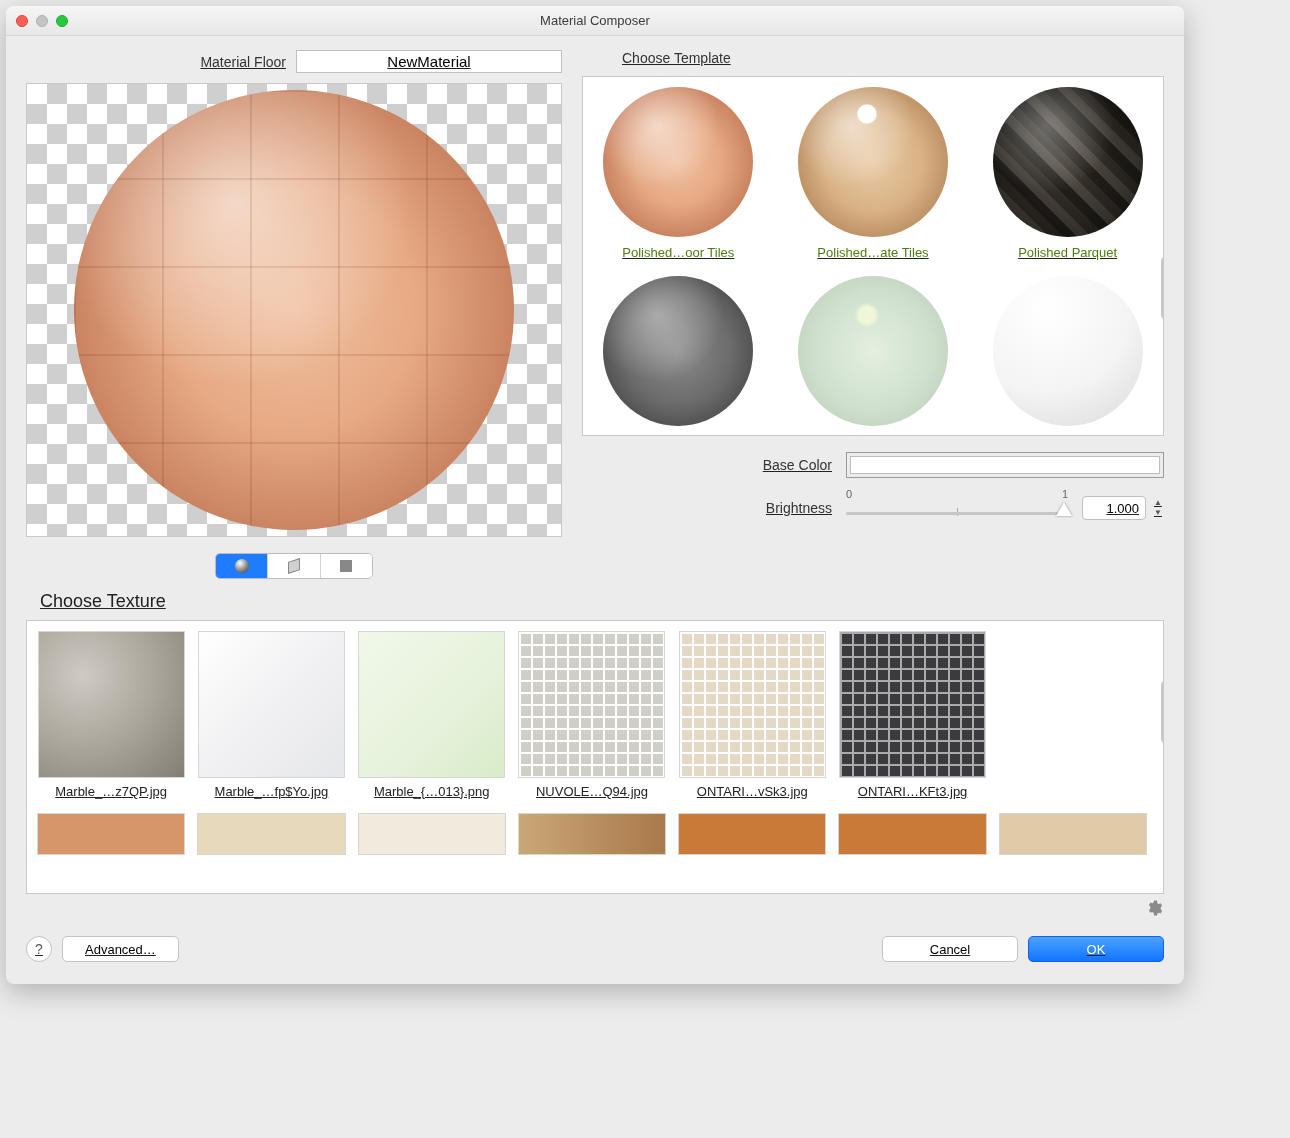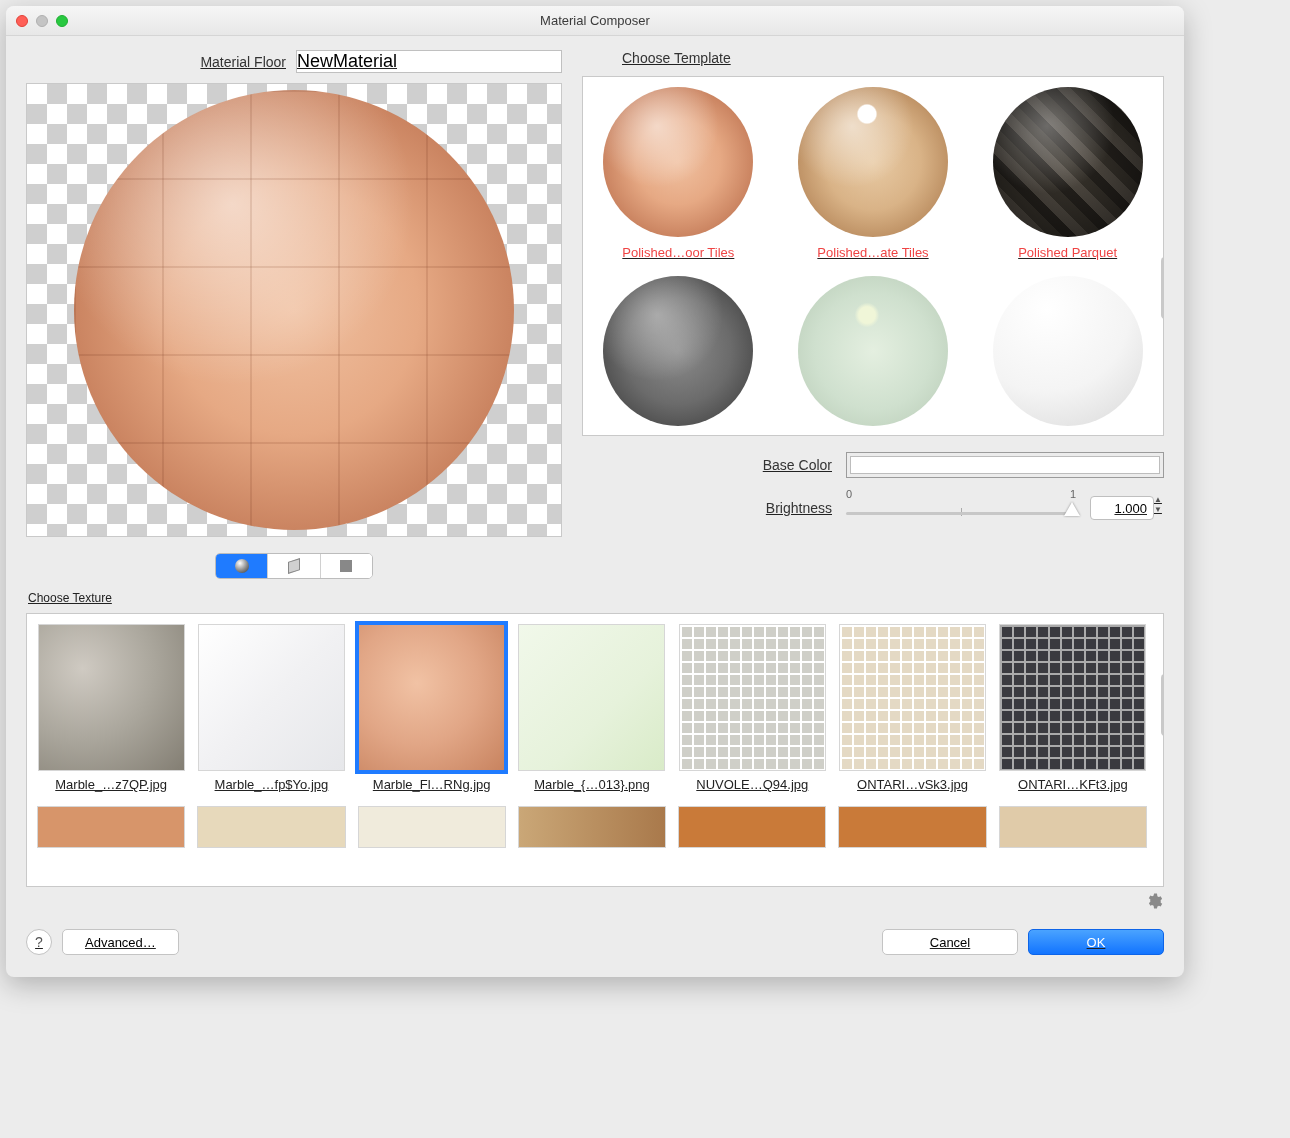--- a/index.html
+++ b/index.html
@@ -39,22 +39,22 @@
     position:absolute; left:0; right:0; text-align:center;
     font-size:13px; color:#3b3b3b;
   }
   .content { padding: 14px 20px 18px 20px; }
   .toprow { display:flex; gap:20px; }
   .leftcol { flex:0 0 536px; }
   .rightcol { flex:1; }
   .material-name-row { display:flex; align-items:center; gap:10px; justify-content:flex-end; margin-bottom:10px;}
   .material-name-row label { font-size:14px; color:#333; }
   .name-input {
-    width:266px; height:23px; padding:2px 0; font-size:18px;
-    border:1px solid #c0c0c0; border-radius:0; background:#fff;
+    width:266px; height:23px; padding:2px 0; font-size:15px;
+    border:1px solid #c0c0c0; border-radius:0; background:#fff;text-align:center;
   }
   .preview {
     width:536px; height:454px; border:1px solid #c9c9c9; background:#fff;
     background-image:
       linear-gradient(45deg,#cfcfcf 25%,transparent 25%,transparent 75%,#cfcfcf 75%),
       linear-gradient(45deg,#cfcfcf 25%,transparent 25%,transparent 75%,#cfcfcf 75%);
     background-size:40px 40px;
     background-position:0 0,20px 20px;
     display:flex; align-items:center; justify-content:center;
   }
@@ -103,21 +103,21 @@
   }
   .tpl-grid {
     display:grid; grid-template-columns:repeat(3, 1fr);
     column-gap:16px; row-gap:10px; height:100%;
     overflow:hidden;
   }
   .tpl-item { text-align:center; }
   .tpl-ball {
     width:150px; height:150px; border-radius:50%; margin:4px auto 8px;
   }
-  .tpl-label { font-size:13px; color:#ef4444; white-space:nowrap; overflow:hidden; text-overflow:ellipsis; }
+  .tpl-label { font-size:13px; color:#4d7c0f; white-space:nowrap; overflow:hidden; text-overflow:ellipsis; }
   .tpl-scrollbar {
     position:absolute; right:-6px; top:180px; width:8px; height:62px;
     background:#c9c9c9; border-radius:4px;
   }
 
   .ball-tiles { background:
     radial-gradient(circle at 36% 26%, rgba(255,255,255,.55), rgba(255,255,255,0) 42%),
     radial-gradient(circle at 50% 50%, #f0c0a0, #e6a984 40%, #c9825f 72%, #7a4a33 100%); }
   .ball-laminate { background:
     radial-gradient(circle at 46% 18%, #fff 0 6%, rgba(255,255,255,0) 7%),
@@ -158,34 +158,34 @@
     border-bottom:14px solid #fff;
     filter: drop-shadow(0 0 1px #888);
   }
   .slider-tick0,.slider-tick1 {
     position:absolute; top:-6px; font-size:11px; color:#666;
   }
   .slider-tick0 { left:0; }
   .slider-tick1 { left:calc(100% - 6px); }
   .slider-mid { position:absolute; top:14px; left:50%; width:1px; height:8px; background:#aaa; }
   .spinner {
-    display:flex; align-items:flex-start; gap:0;
+    display:flex; align-items:center; gap:8px;
   }
   .spinner input {
     width:64px; height:24px; text-align:right; padding:2px 6px;
     border:1px solid #bfbfbf; border-radius:4px; font-size:13px; background:#fff;
   }
   .spinner .arrows {
     display:flex; flex-direction:column; gap:2px;
   }
   .spinner .arrows span {
     width:10px; height:8px; font-size:8px; line-height:8px; color:#555; cursor:pointer;
   }
 
-  .choose-texture-head { font-size:12px; margin:12px 0 8px 2px; }
+  .choose-texture-head { font-size:18px; margin:12px 0 8px 14px; }
   .texture-box {
     border:1px solid #c9c9c9; background:#fff; padding:10px 16px 0 10px;
     height:274px; overflow:hidden; position:relative;
   }
   .tex-grid {
     display:grid; grid-template-columns:repeat(7, 1fr);
     column-gap:12px; row-gap:10px;
   }
   .tex-item { text-align:center; }
   .tex-thumb {
@@ -347,24 +347,20 @@
     <div class="texture-box rel">
       <div class="tex-grid" id="tex-grid">
           <div class="tex-item">
             <div class="tex-thumb th-marble-grey"></div>
             <div class="tex-label">Marble_…z7QP.jpg</div>
           </div>
           <div class="tex-item">
             <div class="tex-thumb th-marble-white"></div>
             <div class="tex-label">Marble_…fp$Yo.jpg</div>
           </div>
-          <div class="tex-item selected">
-            <div class="tex-thumb th-marble-peach"></div>
-            <div class="tex-label">Marble_Fl…RNg.jpg</div>
-          </div>
           <div class="tex-item">
             <div class="tex-thumb th-marble-green"></div>
             <div class="tex-label">Marble_{…013}.png</div>
           </div>
           <div class="tex-item">
             <div class="tex-thumb th-mosaic-grey"></div>
             <div class="tex-label">NUVOLE…Q94.jpg</div>
           </div>
           <div class="tex-item">
             <div class="tex-thumb th-mosaic-beige"></div>

